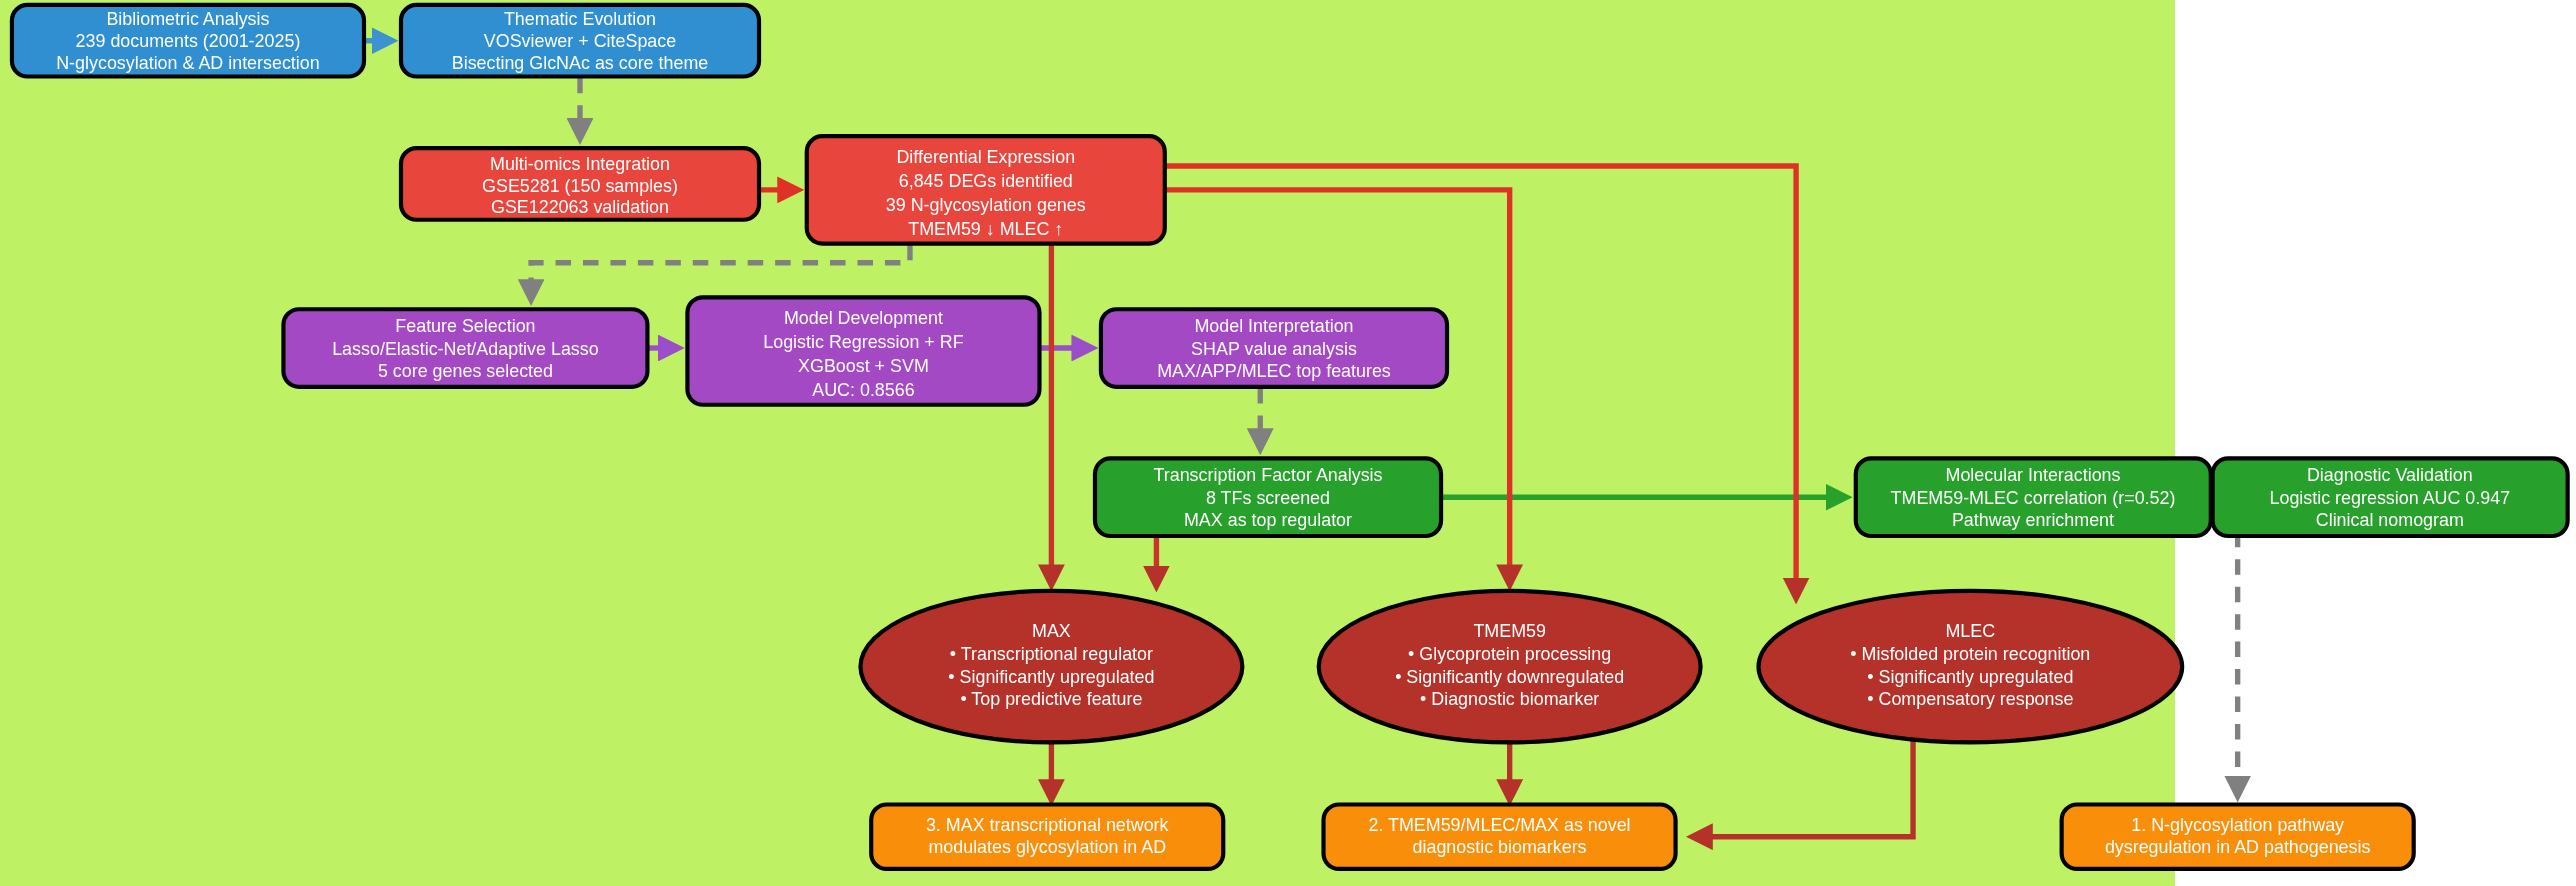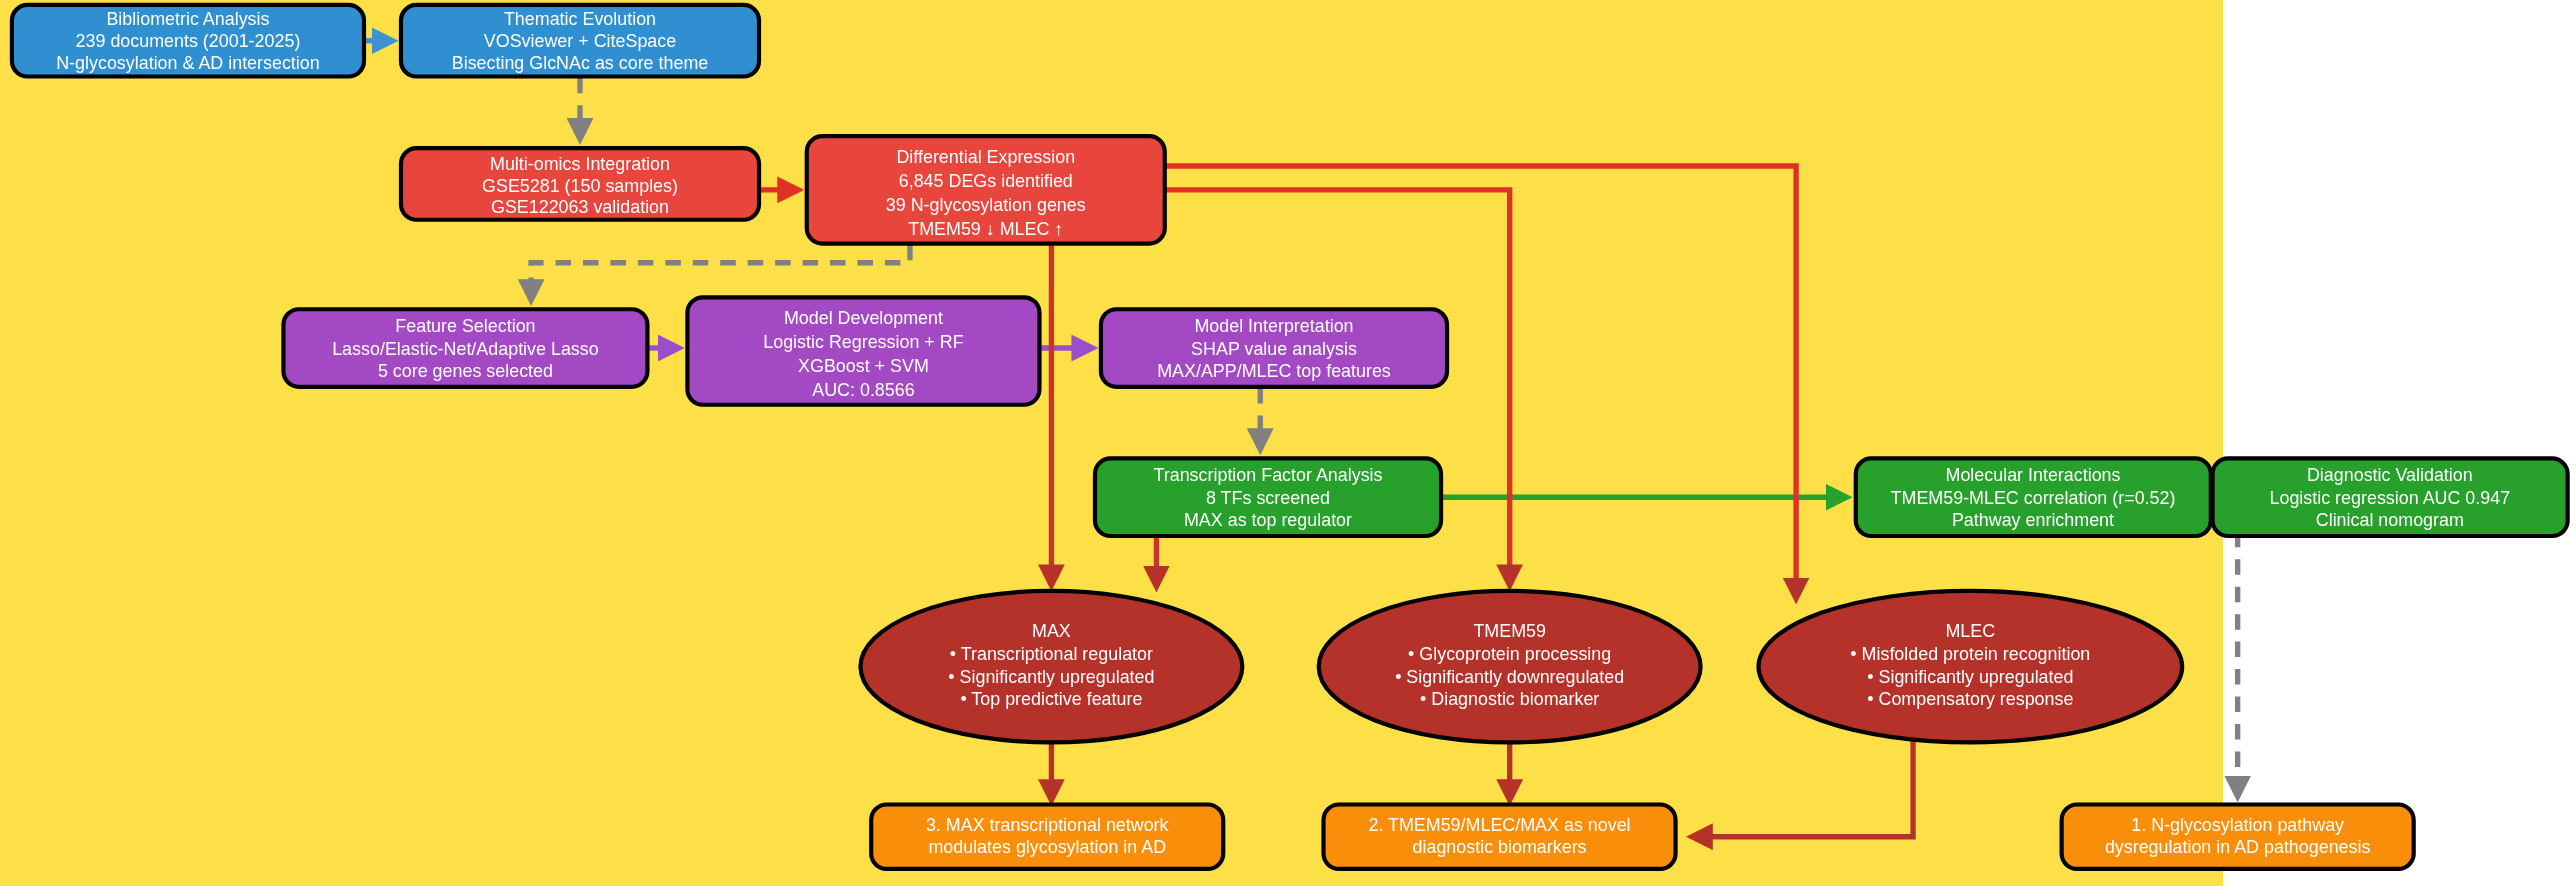--- a/index.html
+++ b/index.html
@@ -1,17 +1,17 @@
 <!DOCTYPE html>
 <html style="font-size:9.5px"><head>
 <meta charset="utf-8">
 <style>
   html,body{margin:0;padding:0;background:#ffffff;}
   body{width:2576px;height:887px;overflow:hidden;font-family:"Liberation Sans",sans-serif;}
-  #canvas{position:relative;width:2175px;height:887px;background:#fde047;padding-left:48px;}
+  #canvas{position:relative;width:2175px;height:887px;background:#bef264;}
   svg.flow{position:absolute;top:0;left:0;width:2576px;height:887px;}
   .nodeText{ font-family:"Liberation Sans", sans-serif; fill:#ffffff; text-anchor:middle; }
   .t-title{ font-size:30px; }
   .t-line{ font-size:30px; }
   .shape-box{ stroke:#000000; stroke-width:7; }
   .shape-ellipse{ stroke:#000000; stroke-width:7; }
 </style>
 </head>
 <body>
 

